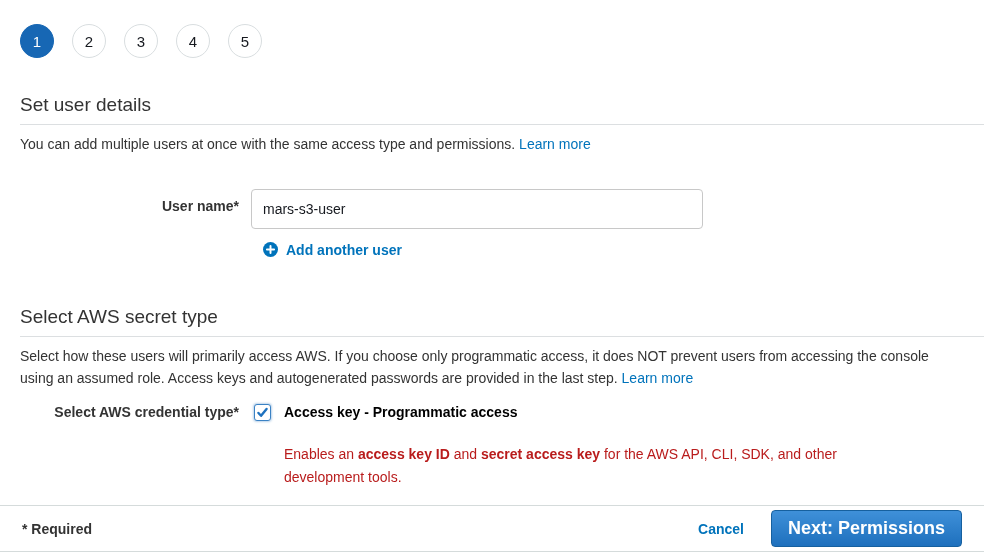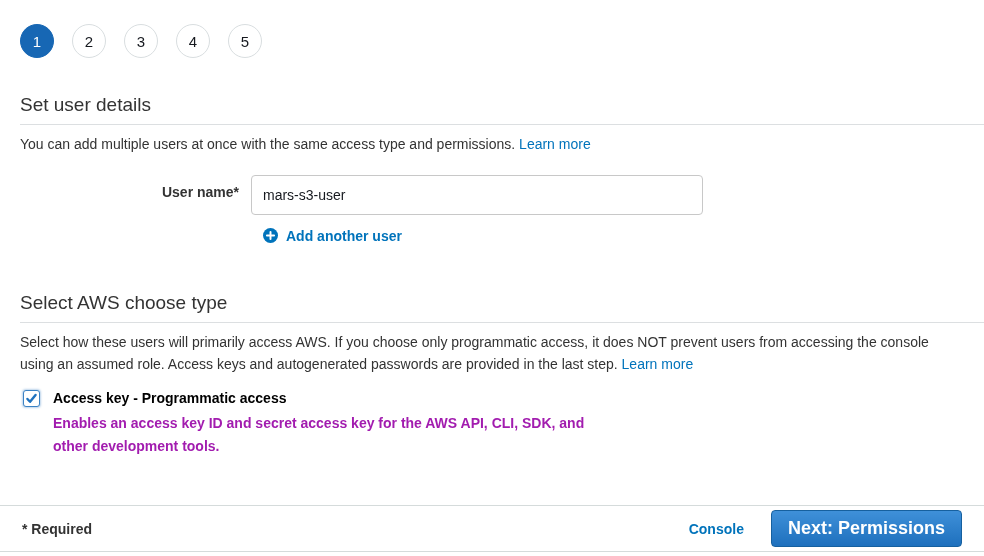--- a/index.html
+++ b/index.html
@@ -29,21 +29,21 @@
 
   
   h2.section-heading { font-size: 19px; font-weight: 400; color: #333; margin: 0; line-height: 1.2; }
   .sec1 { margin-top: 36px; }
   .sec2 { margin-top: 48px; }
   hr.rule { border: none; border-top: 1px solid #dcdfe1; margin: 7px -20px 0 0; }
   .intro { margin-top: 9px; line-height: 1.55; color: #333; }
   a.link { color: #0073bb; text-decoration: none; cursor: pointer; }
 
   
-  .form-row { display: flex; margin-top: 20px; }
+  .form-row { display: flex; margin-top: 34px; }
   .label-col {
     width: 231px; flex: none; text-align: right;
     font-weight: bold; padding-right: 12px; color: #333;
   }
   .form-row .label-col { padding-top: 9px; }
   .text-input {
     width: 452px; height: 40px;
     border: 1px solid #c8c8c8; border-radius: 4px;
     padding: 0 11px; font-size: 14px; color: #16191f;
     font-family: "Liberation Sans", sans-serif;
@@ -62,21 +62,21 @@
     border: 1px solid #cfcfcf; border-radius: 3px; background: #fff;
     margin: 1px 0 0 3px; cursor: pointer;
     display: flex; align-items: center; justify-content: center;
   }
   .checkbox.checked {
     border-color: #3b82c4;
     box-shadow: 0 0 2px 1px rgba(59,130,196,.35);
   }
   .cred-content { margin-left: 13px; }
   .cred-title { font-weight: bold; color: #000000; line-height: 1.2; padding-top: 1px; }
-  .cred-desc { margin-top: 6px; max-width: 556px; line-height: 1.6; color: #a21caf; font-weight: bold; }
+  .cred-desc { margin-top: 23px; max-width: 556px; line-height: 1.6; color: #b91c1c; }
 
   
   .footer {
     position: absolute; left: 0; right: 0; top: 505px; height: 47px;
     border-top: 1px solid #d5dbdb; border-bottom: 1px solid #d5dbdb;
     display: flex; align-items: center; justify-content: space-between;
     padding: 0 22px;
   }
   .required-note { font-weight: bold; color: #333; }
   .footer-actions { display: flex; align-items: center; }
@@ -134,42 +134,43 @@
             <circle cx="8" cy="8" r="8" fill="#0073bb"></circle>
             <path d="M8 4.2v7.6M4.2 8h7.6" stroke="#fff" stroke-width="2.1" stroke-linecap="round"></path>
           </svg>
         </span>
         <span>Add another user</span>
       </a>
     </div>
   </div>
 
   <div class="sec2">
-    <h2 class="section-heading">Select AWS choose type</h2>
+    <h2 class="section-heading">Select AWS secret type</h2>
     <hr class="rule">
     <div class="intro">
       <span>Select how these users will primarily access AWS. If you choose only programmatic access, it does NOT prevent users from accessing the console using an assumed role. Access keys and autogenerated passwords are provided in the last step.</span>
       <a class="link" href="#">Learn more</a>
     </div>
 
     <div class="cred-row">
+      <div class="cred-label">Select AWS credential type*</div>
       <div class="checkbox checked" role="checkbox" aria-checked="true">
         <svg viewBox="0 0 16 16" width="13" height="13">
           <path d="M3 8.6l3.2 3.4L13 3.6" fill="none" stroke="#1f72bf" stroke-width="3" stroke-linecap="round" stroke-linejoin="round"></path>
         </svg>
       </div>
       <div class="cred-content">
         <div class="cred-title">Access key - Programmatic access</div>
         <div class="cred-desc"><span>Enables an </span><b>access key ID</b><span> and </span><b>secret access key</b><span> for the AWS API, CLI, SDK, and other development tools.</span></div>
       </div>
     </div>
 
   </div>
 
 </div>
 
 <div class="footer">
   <div class="required-note">* Required</div>
   <div class="footer-actions">
-    <a class="cancel-link" href="#">Console</a>
+    <a class="cancel-link" href="#">Cancel</a>
     <button class="next-btn">Next: Permissions</button>
   </div>
 </div>
 
 </body></html>

